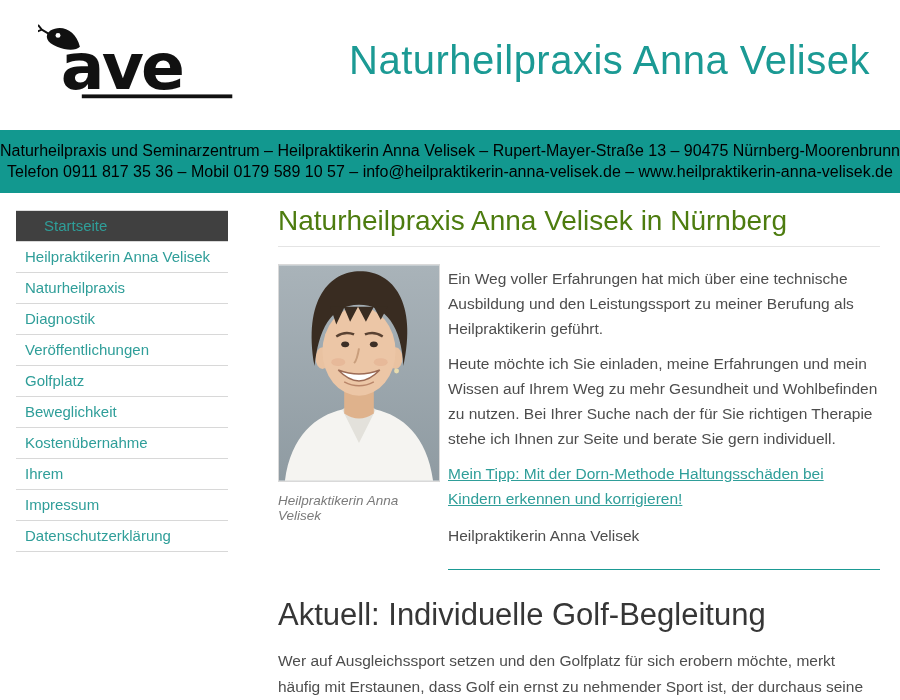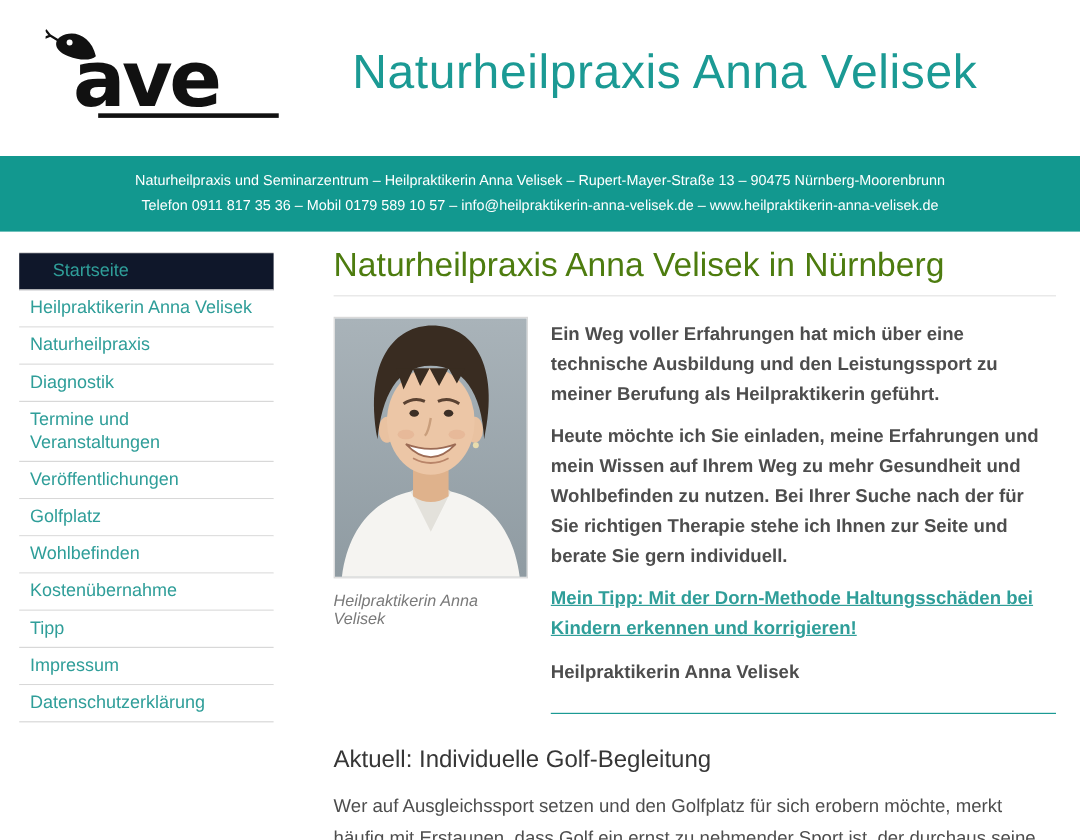--- a/index.html
+++ b/index.html
@@ -21,35 +21,35 @@
     background: #ffffff;
   }
   .logo {
     margin-left: 38px;
     width: 200px;
     flex: 0 0 auto;
     cursor: pointer;
   }
   .site-title {
     flex: 1;
-    text-align: center;
+    text-align: right;
     font-size: 40px;
     font-weight: 300;
     letter-spacing: 0.5px;
     color: var(--teal-title, #1b9a94);
     margin: 0 30px 10px 0;
   }
 
   
   .banner {
     height: 63px;
     background: var(--teal-band, #12988f);
-    color: #ffffff;
+    color: #000000;
     text-align: center;
-    font-size: 12px;
+    font-size: 16px;
     line-height: 21px;
     padding-top: 10px;
   }
 
   
   .content {
     display: flex;
     align-items: flex-start;
   }
 
@@ -63,21 +63,21 @@
     display: block;
     padding: 5px 10px 6px 9px;
     font-size: 15px;
     line-height: 19px;
     color: var(--teal-link, #2f9e99);
     text-decoration: none;
     border-bottom: 1px solid #d8d8d8;
     background: #ffffff;
     cursor: pointer;
   }
-  .nav-item.active { background: #0f172a; padding-left: 28px; }
+  .nav-item.active { background: #404040; padding-left: 28px; }
 
   
   .main {
     flex: 1;
     margin-left: 50px;
     margin-right: 20px;
     padding-top: 12px;
   }
   .page-heading {
     font-size: 28px;
@@ -92,40 +92,40 @@
   }
   .intro-row { display: flex; }
   .portrait { flex: 0 0 162px; margin: 0; }
   .portrait svg { display: block; border: 1px solid #d9d9d9; }
   .photo-caption {
     font-size: 13.5px;
     font-style: italic;
     color: #7a7a7a;
     margin-top: 11px;
   }
-  .intro-text { flex: 1; margin-left: 19px; padding-top: 2px; font-weight: bold; }
+  .intro-text { flex: 1; margin-left: 8px; padding-top: 2px; }
   .intro-text p {
     margin: 0 0 10px 0;
     font-size: 15.5px;
     line-height: 25px;
     color: #4d4d4d;
   }
   .tip-link {
     color: var(--teal-link, #2f9e99);
     text-decoration: underline;
     cursor: pointer;
   }
   .signature { margin-top: 12px !important; color: #555555; }
   .teal-rule {
     border: none;
     border-top: 1px solid var(--teal-title, #1b9a94);
     margin: 21px 0 0 0;
   }
   .section-heading {
-    font-size: 20px;
+    font-size: 31px;
     font-weight: 400;
     color: #363636;
     margin: 27px 0 0 0;
   }
   .section-text {
     margin: 15px 0 0 0;
     font-size: 15.5px;
     line-height: 26px;
     color: #4d4d4d;
   }
@@ -158,26 +158,25 @@
     <div>Telefon 0911 817 35 36 – Mobil 0179 589 10 57 – info@heilpraktikerin-anna-velisek.de – www.heilpraktikerin-anna-velisek.de</div>
   </div>
 
   <div class="content">
 
     <nav class="sidebar" id="sidebar">
         <a href="#" class="nav-item active">Startseite</a>
         <a href="#" class="nav-item">Heilpraktikerin Anna Velisek</a>
         <a href="#" class="nav-item">Naturheilpraxis</a>
         <a href="#" class="nav-item">Diagnostik</a>
-        <a href="#" class="nav-item">Termine und Veranstaltungen</a>
         <a href="#" class="nav-item">Veröffentlichungen</a>
         <a href="#" class="nav-item">Golfplatz</a>
-        <a href="#" class="nav-item">Wohlbefinden</a>
+        <a href="#" class="nav-item">Beweglichkeit</a>
         <a href="#" class="nav-item">Kostenübernahme</a>
-        <a href="#" class="nav-item">Tipp</a>
+        <a href="#" class="nav-item">Ihrem</a>
         <a href="#" class="nav-item">Impressum</a>
         <a href="#" class="nav-item">Datenschutzerklärung</a>
       </nav>
 
     <main class="main">
       <h2 class="page-heading">Naturheilpraxis Anna Velisek in Nürnberg</h2>
       <hr class="light-rule">
 
       <div class="intro-row">
         <figure class="portrait">

